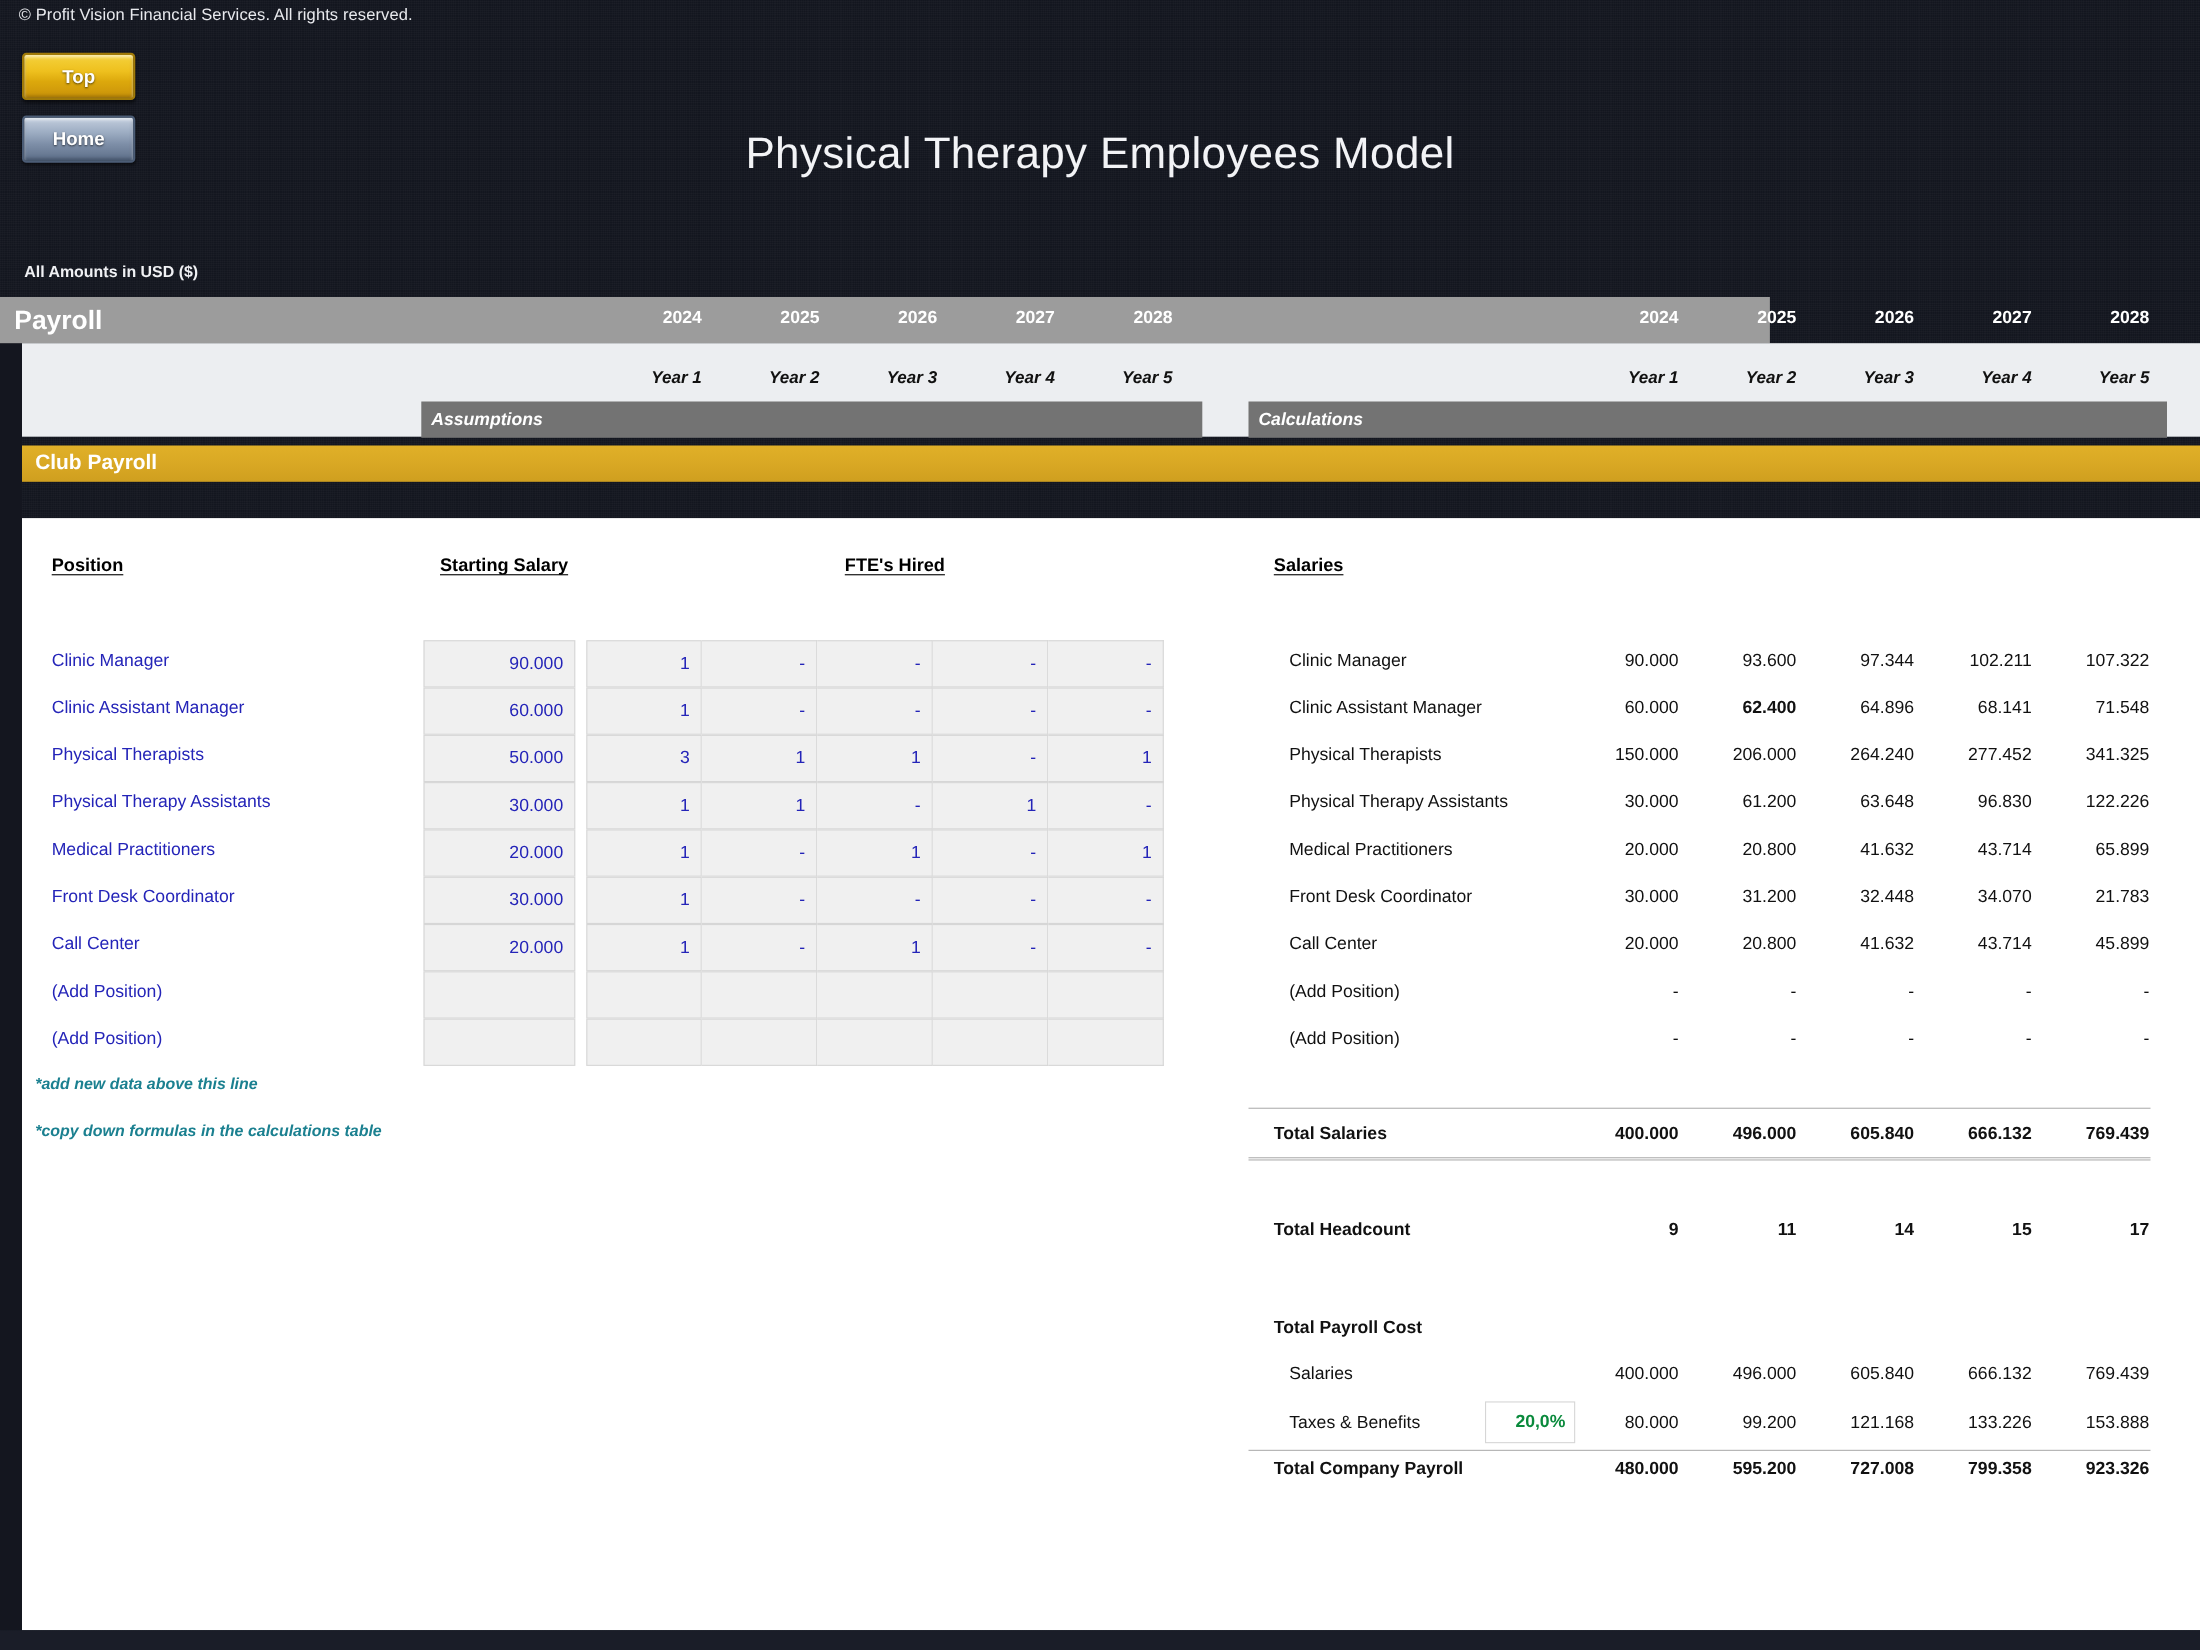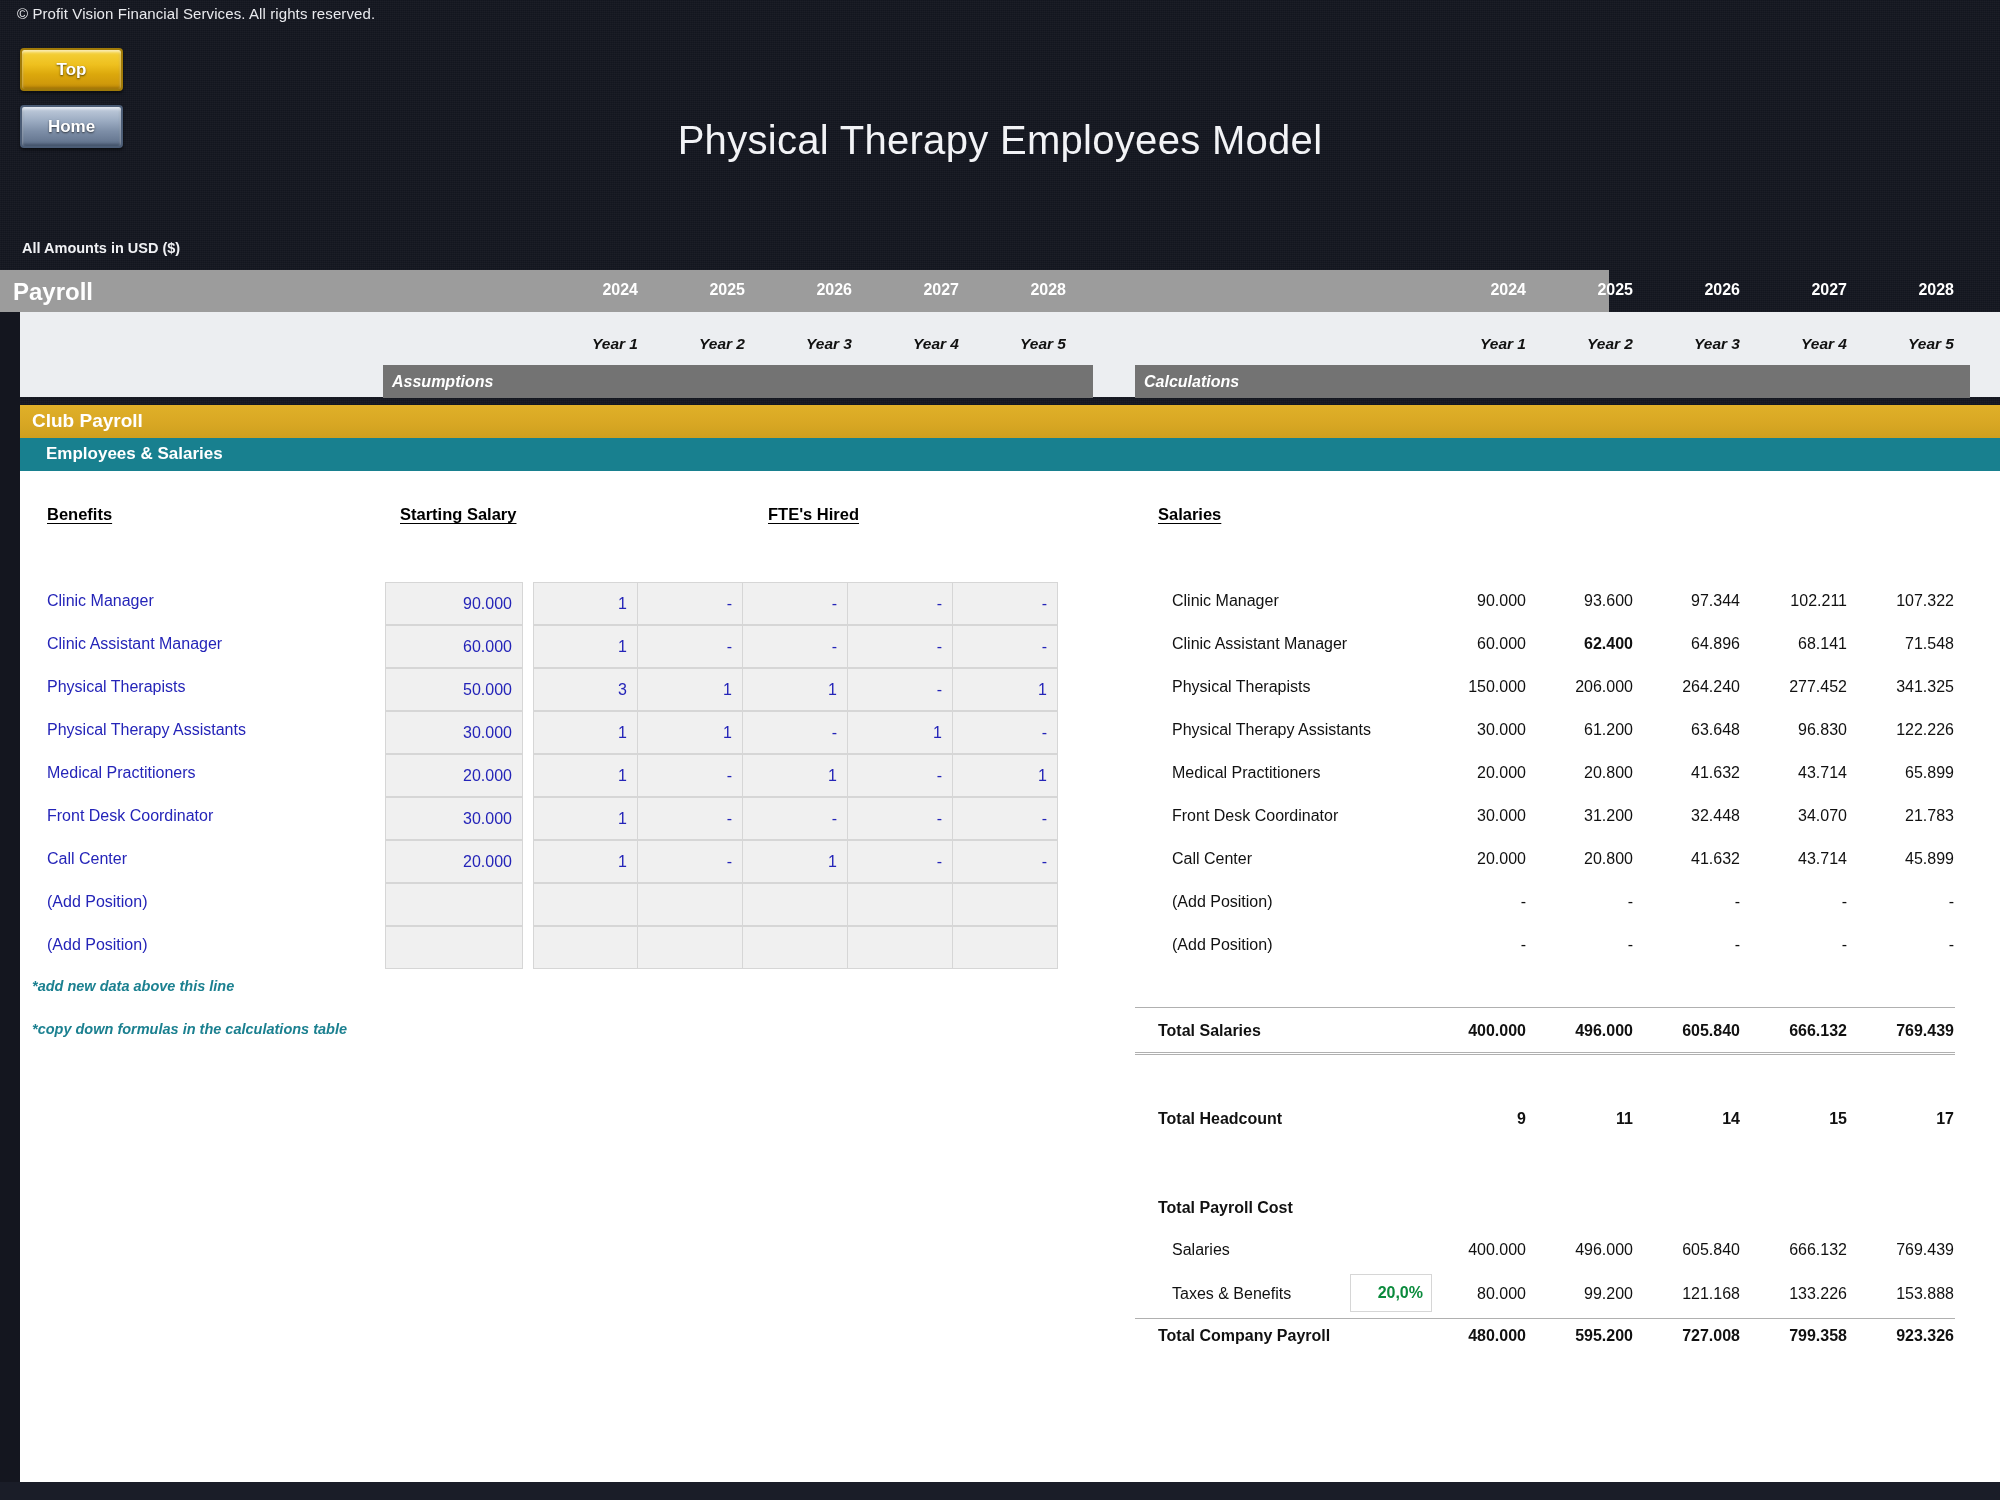--- a/index.html
+++ b/index.html
@@ -218,27 +218,24 @@
   <div class="navybar" id="assumptions-bar">
     <span>Assumptions</span>
   </div>
   <div class="navybar" id="calculations-bar">
     <span>Calculations</span>
   </div>
 
   <div class="goldbar">
     <span>Club Payroll</span>
   </div>
-  <div class="tealbar">
-    <span>Employees &amp; Salaries</span>
-  </div>
 
   <div style="position:absolute;left:20px;top:471px;width:1980px;height:1011px;background:#ffffff;"></div>
 
-  <div class="colhdr" style="left:47px;top:505px;">Benefits</div>
+  <div class="colhdr" style="left:47px;top:505px;">Position</div>
   <div class="colhdr" style="left:400px;top:505px;">Starting Salary</div>
   <div class="colhdr" style="left:768px;top:505px;">FTE's Hired</div>
   <div class="colhdr" style="left:1158px;top:505px;">Salaries</div>
 
   <div class="poslabel" style="left:47px;top:592px;">Clinic Manager</div>
   <div class="poslabel" style="left:47px;top:635px;">Clinic Assistant Manager</div>
   <div class="poslabel" style="left:47px;top:678px;">Physical Therapists</div>
   <div class="poslabel" style="left:47px;top:721px;">Physical Therapy Assistants</div>
   <div class="poslabel" style="left:47px;top:764px;">Medical Practitioners</div>
   <div class="poslabel" style="left:47px;top:807px;">Front Desk Coordinator</div>

